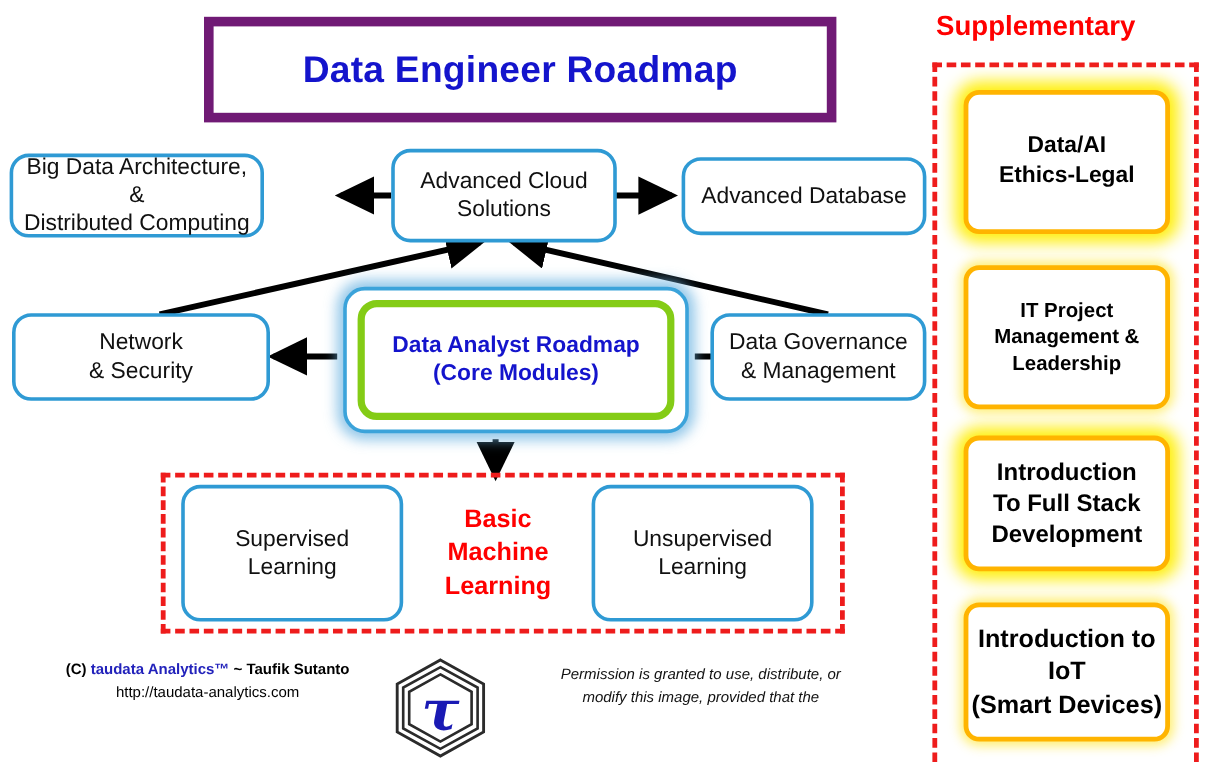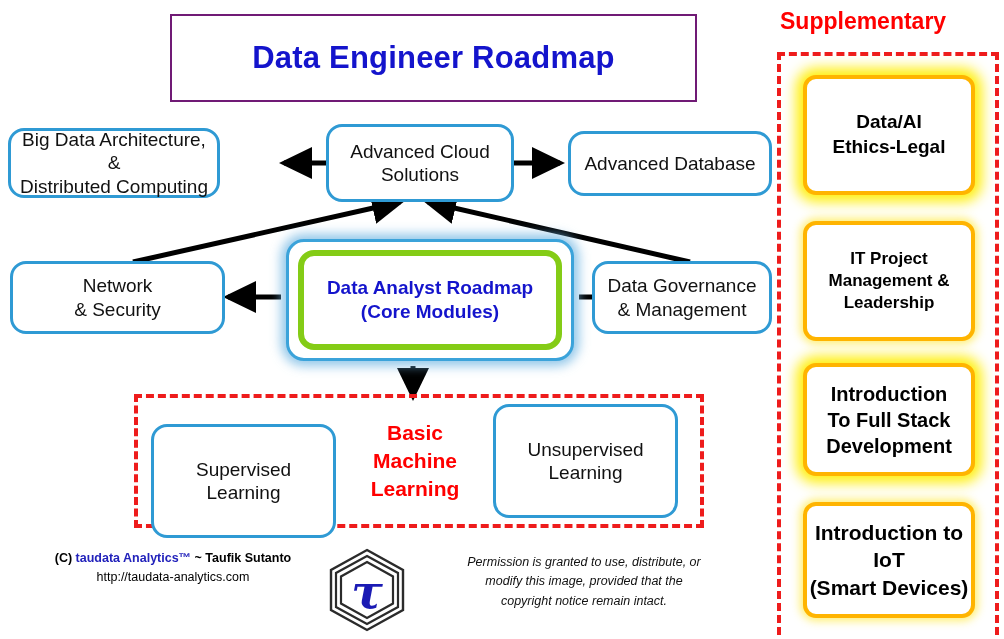--- a/index.html
+++ b/index.html
@@ -15,21 +15,21 @@
     width: 1004px;
     height: 639px;
     background: #ffffff;
     overflow: hidden;
   }
   .abs { position: absolute; box-sizing: border-box; }
 
   
   #title-box {
     left: 170px; top: 14px; width: 527px; height: 88px;
-    border: 2px solid #701a75;
+    border: 8px solid #701a75;
     background: #ffffff;
     display: flex; align-items: center; justify-content: center;
   }
   #title-text {
     color: #1414cc;
     font-size: 31px;
     font-weight: bold;
     letter-spacing: 0.2px;
     white-space: nowrap;
   }
@@ -208,21 +208,21 @@
   </div>
 
   <div id="core-outer" class="abs"></div>
   <div id="core-inner" class="abs">
     <div class="core-line">Data Analyst Roadmap</div>
     <div class="core-line">(Core Modules)</div>
   </div>
 
   <div id="ml-dashed" class="abs"></div>
 
-  <div class="abs bluebox" style="left:151px; top:424px; width:185px; height:114px;">
+  <div class="abs bluebox" style="left:151px; top:404px; width:185px; height:114px;">
     <div>
       <div>Supervised</div>
       <div>Learning</div>
     </div>
   </div>
 
   <div id="basic-ml-label" class="abs">
     <div>Basic</div>
     <div>Machine</div>
     <div>Learning</div>
@@ -271,16 +271,15 @@
       <polygon points="45,4 81,24 81,64 45,84 9,64 9,24" fill="#ffffff" stroke="#2b2b2b" stroke-width="2.4"></polygon>
       <polygon points="45,10 76,27 76,61 45,78 14,61 14,27" fill="none" stroke="#2b2b2b" stroke-width="2.2"></polygon>
       <polygon points="45,16 71,30.5 71,57.5 45,72 19,57.5 19,30.5" fill="none" stroke="#2b2b2b" stroke-width="2.2"></polygon>
       <text x="45" y="62" text-anchor="middle" font-family="'DejaVu Serif', serif" font-size="47" font-style="italic" font-weight="bold" fill="#1a1ab4">τ</text>
     </svg>
   </div>
 
   <div id="permission" class="abs">
     <div>Permission is granted to use, distribute, or</div>
     <div>modify this image, provided that the</div>
-    <div>copyright notice remain intact.</div>
   </div>
 
 </div>
 
 </body></html>

